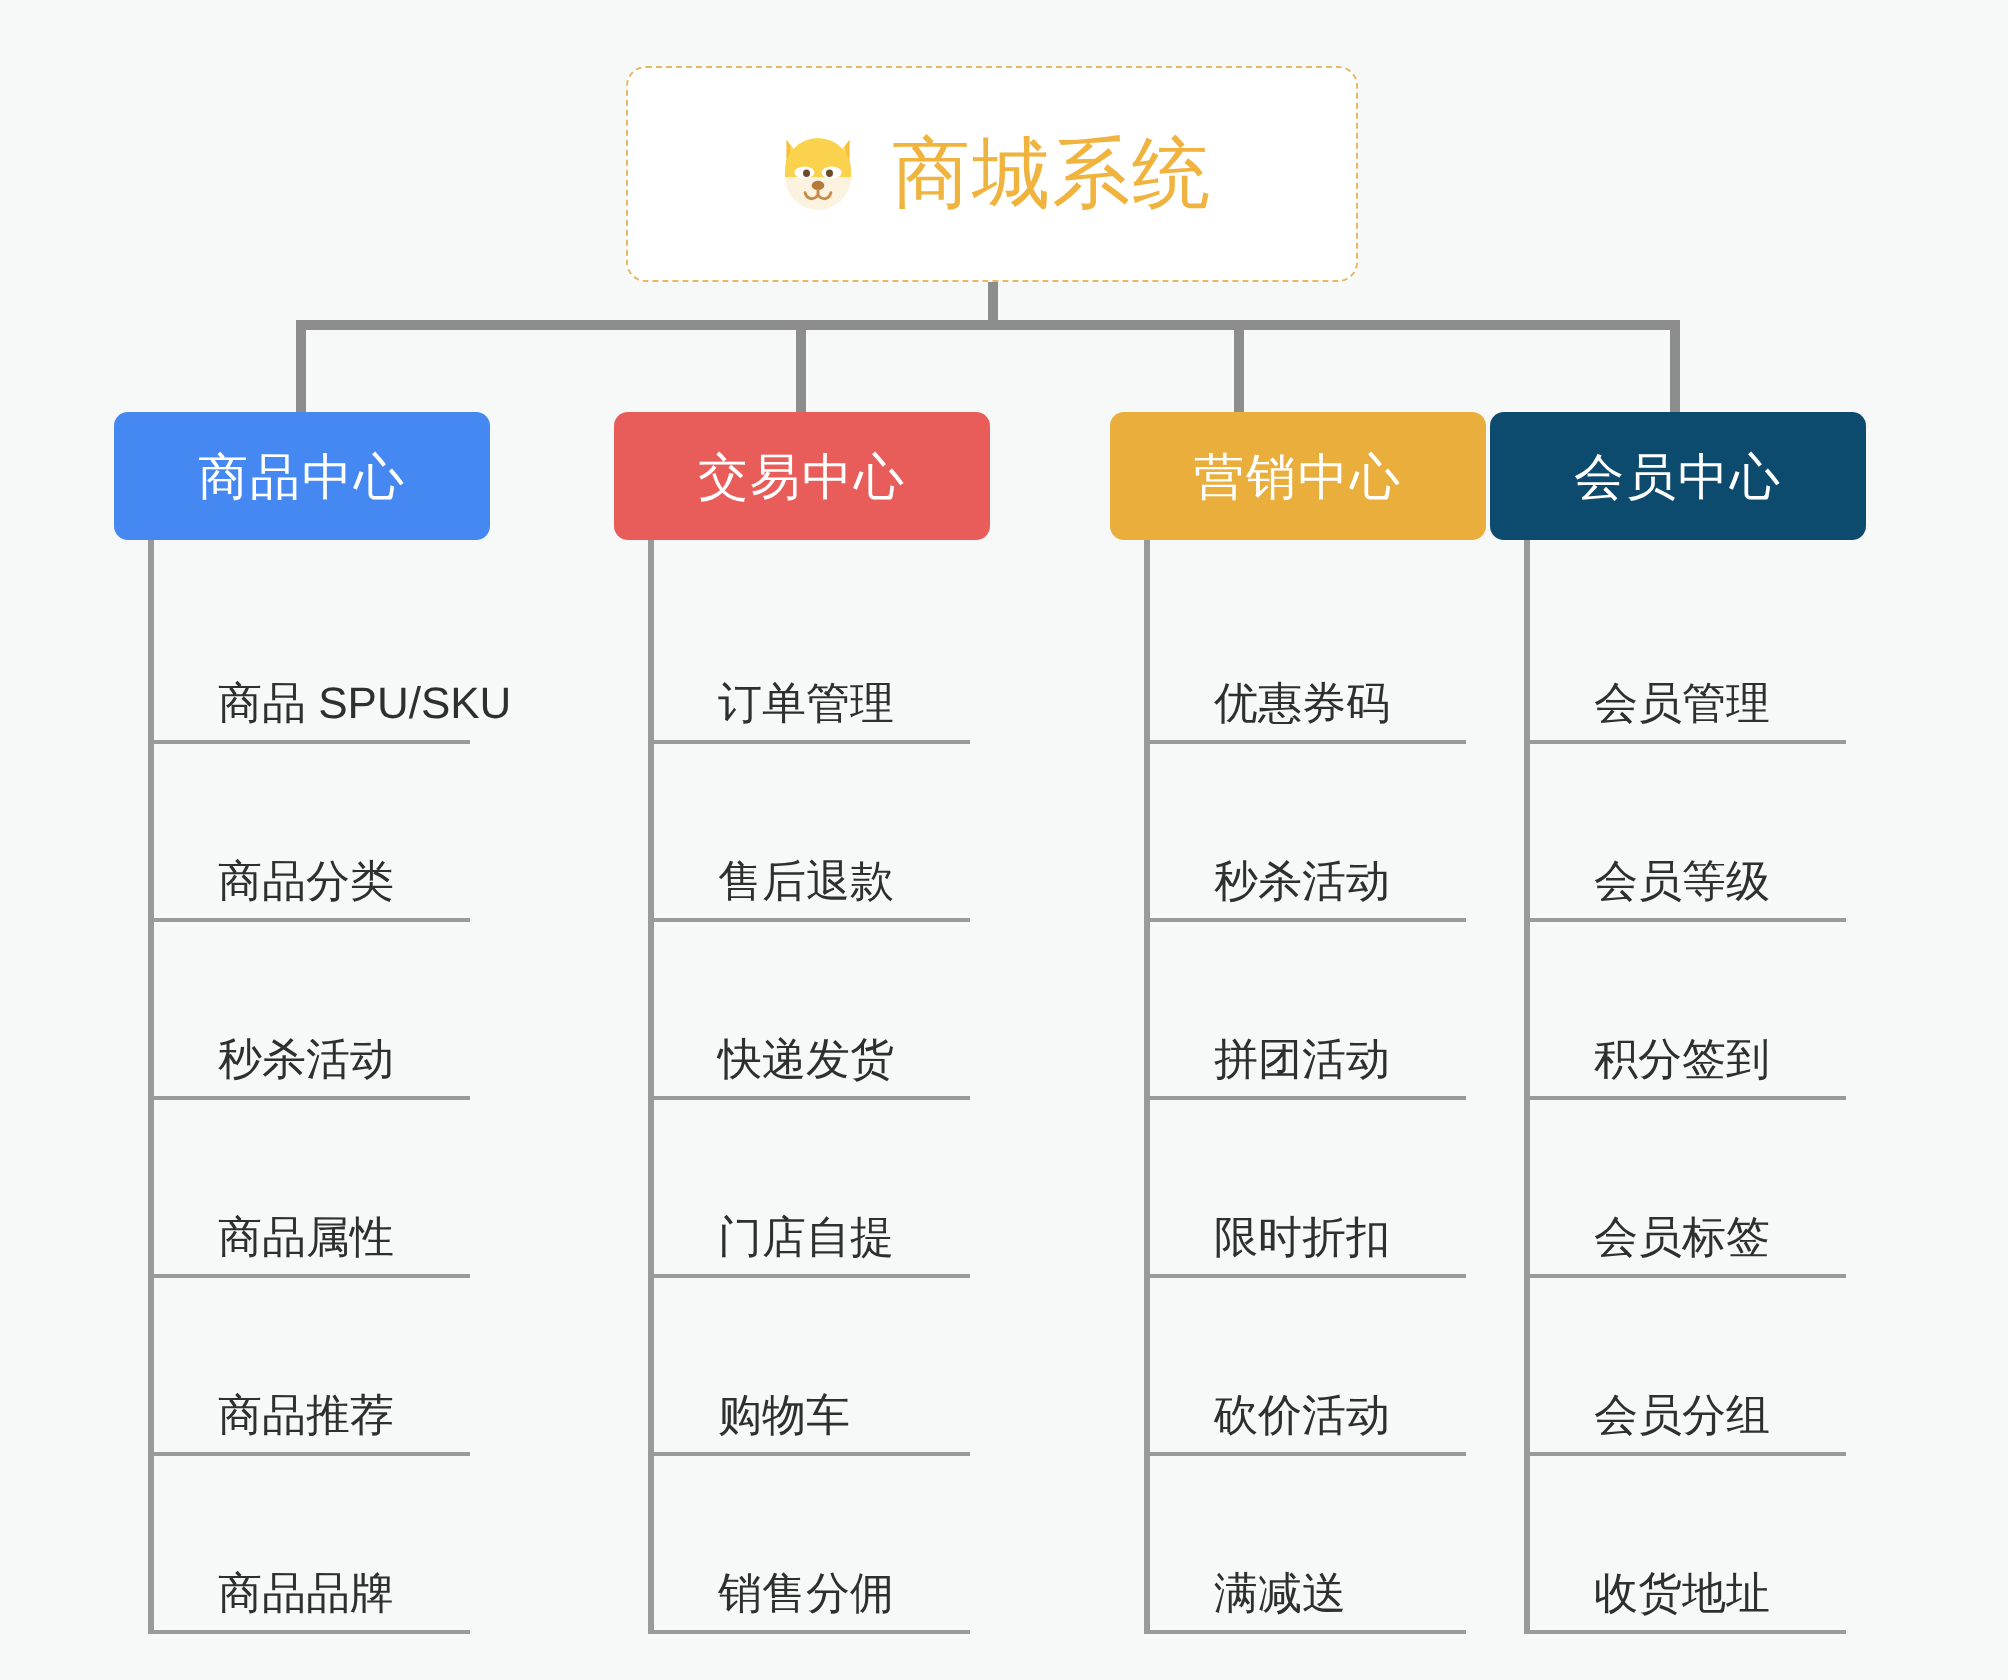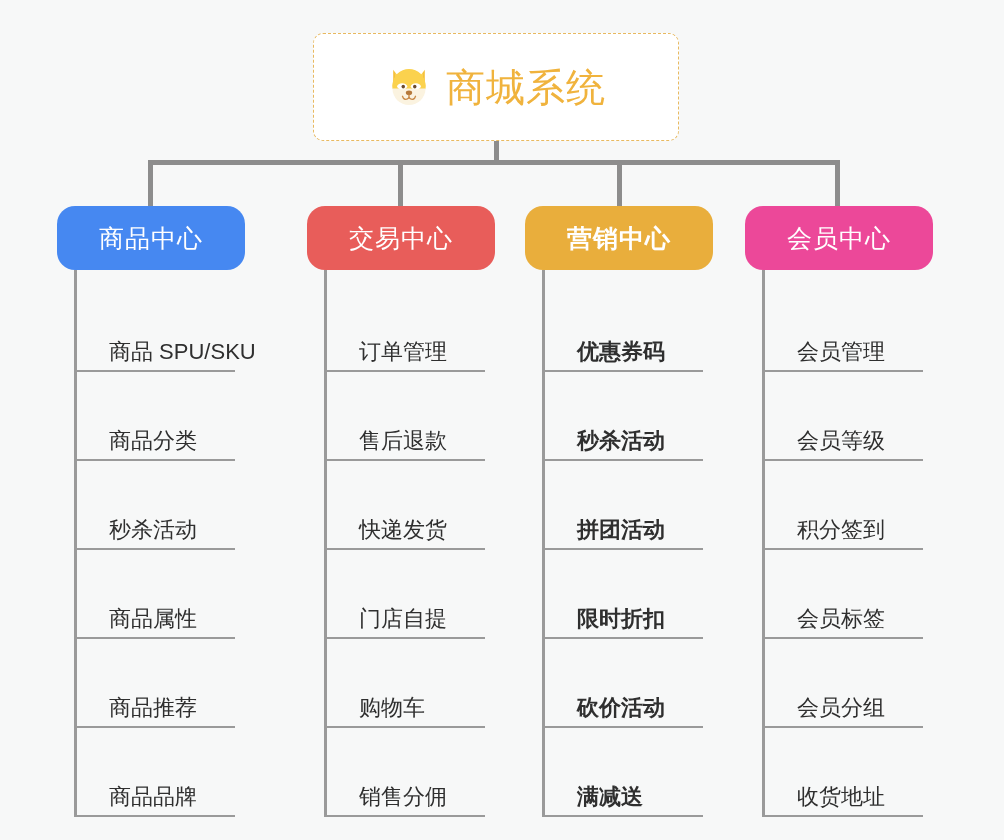--- a/index.html
+++ b/index.html
@@ -80,28 +80,28 @@
   .conn-drop.c2 { left: 617px; }
   .conn-drop.c3 { left: 835px; }
 
   
   .column {
     position: absolute;
     top: 206px;
   }
   .column.c0 { left: 57px;  width: 188px; }
   .column.c1 { left: 307px; width: 188px; text-align: right; }
-  .column.c2 { left: 525px; width: 188px; font-weight: bold; }
+  .column.c2 { left: 555px; width: 188px; }
   .column.c3 { left: 745px; width: 188px; }
 
   .cat-header {
     width: 100%;
     height: 64px;
     box-sizing: border-box;
-    border-radius: 18px;
+    border-radius: 7px;
     display: flex;
     align-items: center;
     justify-content: center;
     color: #ffffff;
     font-size: 25px;
     letter-spacing: 1px;
   }
 
   
   .leaf-list {
@@ -239,21 +239,21 @@
       <div class="leaf-item">
           <span class="leaf-label">砍价活动</span>
         </div>
       <div class="leaf-item">
           <span class="leaf-label">满减送</span>
         </div>
     </div>
   </div>
 
   <div class="column c3">
-    <div class="cat-header" style="background: #ec4899;">
+    <div class="cat-header" style="background: #0c4a6e;">
       <span>会员中心</span>
     </div>
     <div class="leaf-list">
       <div class="leaf-item">
           <span class="leaf-label">会员管理</span>
         </div>
       <div class="leaf-item">
           <span class="leaf-label">会员等级</span>
         </div>
       <div class="leaf-item">

